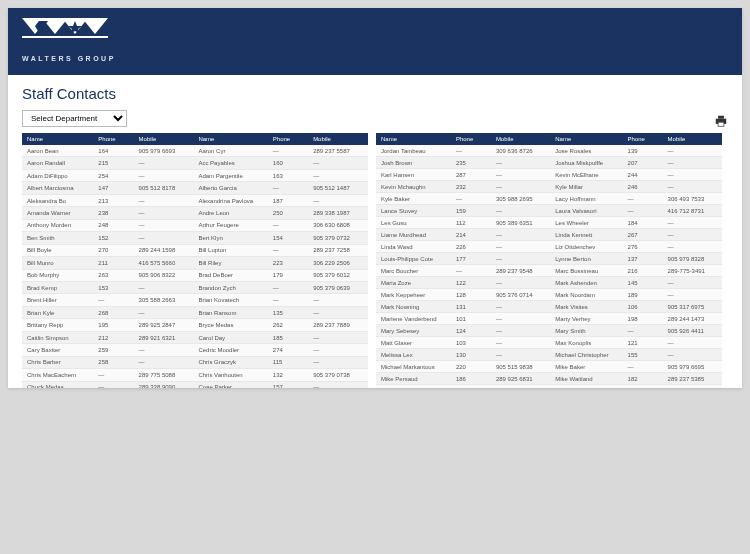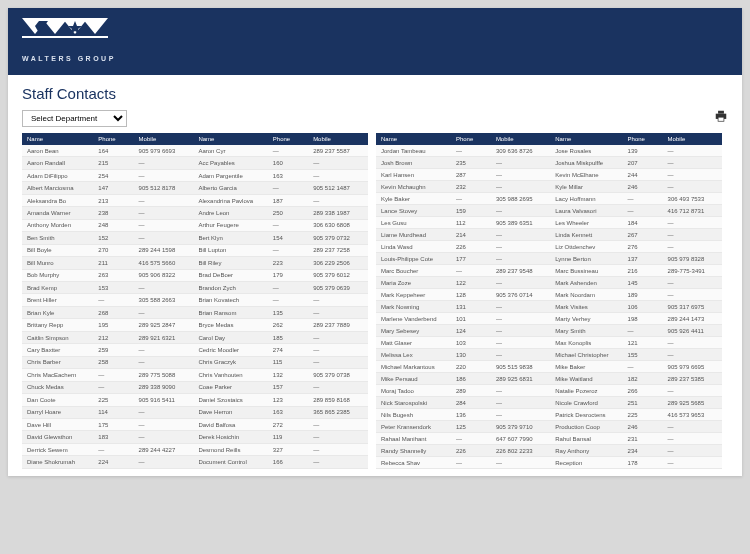--- a/index.html
+++ b/index.html
@@ -1,24 +1,24 @@
 <!DOCTYPE html>
 <html><head>
 <meta charset="utf-8">
 <style>
 *{box-sizing:border-box;margin:0;padding:0}
 body{font-family:Arial,Helvetica,sans-serif;background:#d9d9d9;width:750px;height:554px;overflow:hidden}
-.page{background:#fff;margin:8px;width:734px;height:468px;overflow:hidden;box-shadow:0 1px 3px rgba(0,0,0,0.15)}
+.page{background:#fff;margin:8px;width:734px;height:380px;overflow:hidden;box-shadow:0 1px 3px rgba(0,0,0,0.15)}
 .banner{background:#1a3360;padding:10px 14px}
 .logo{display:inline-block;color:#fff}
 .logo svg{display:block}
 .logo-text{font-size:7px;letter-spacing:2.5px;color:#dbe2ee;margin-top:3px;font-weight:bold}
 .content{padding:10px 14px}
 h1.title{color:#1a3360;font-size:15px;font-weight:normal;margin-bottom:8px}
-.toolbar{display:flex;align-items:flex-start;margin-bottom:6px}
+.toolbar{display:flex;align-items:flex-end;margin-bottom:6px}
 .dept-select{font-size:8px;padding:2px 4px;border:1px solid #bbb;background:#fff;width:105px}
 .spacer{flex:1}
 .print-icon{width:14px;height:12px;cursor:pointer}
 .tables{display:flex;gap:8px}
 .tbl{border-collapse:collapse;font-size:6px;color:#555}
 .tbl th{background:#1a3360;color:#fff;text-align:left;padding:3px 5px;font-weight:normal;font-size:6px}
 .tbl td{padding:2.5px 5px;border-bottom:1px solid #e8e8e8;white-space:nowrap;overflow:hidden;text-overflow:ellipsis}
 .tbl tbody tr:nth-child(even){background:#f1f1f1}
 .tbl tbody tr:nth-child(odd){background:#fafafa}
 .tbl-left{width:346px}

